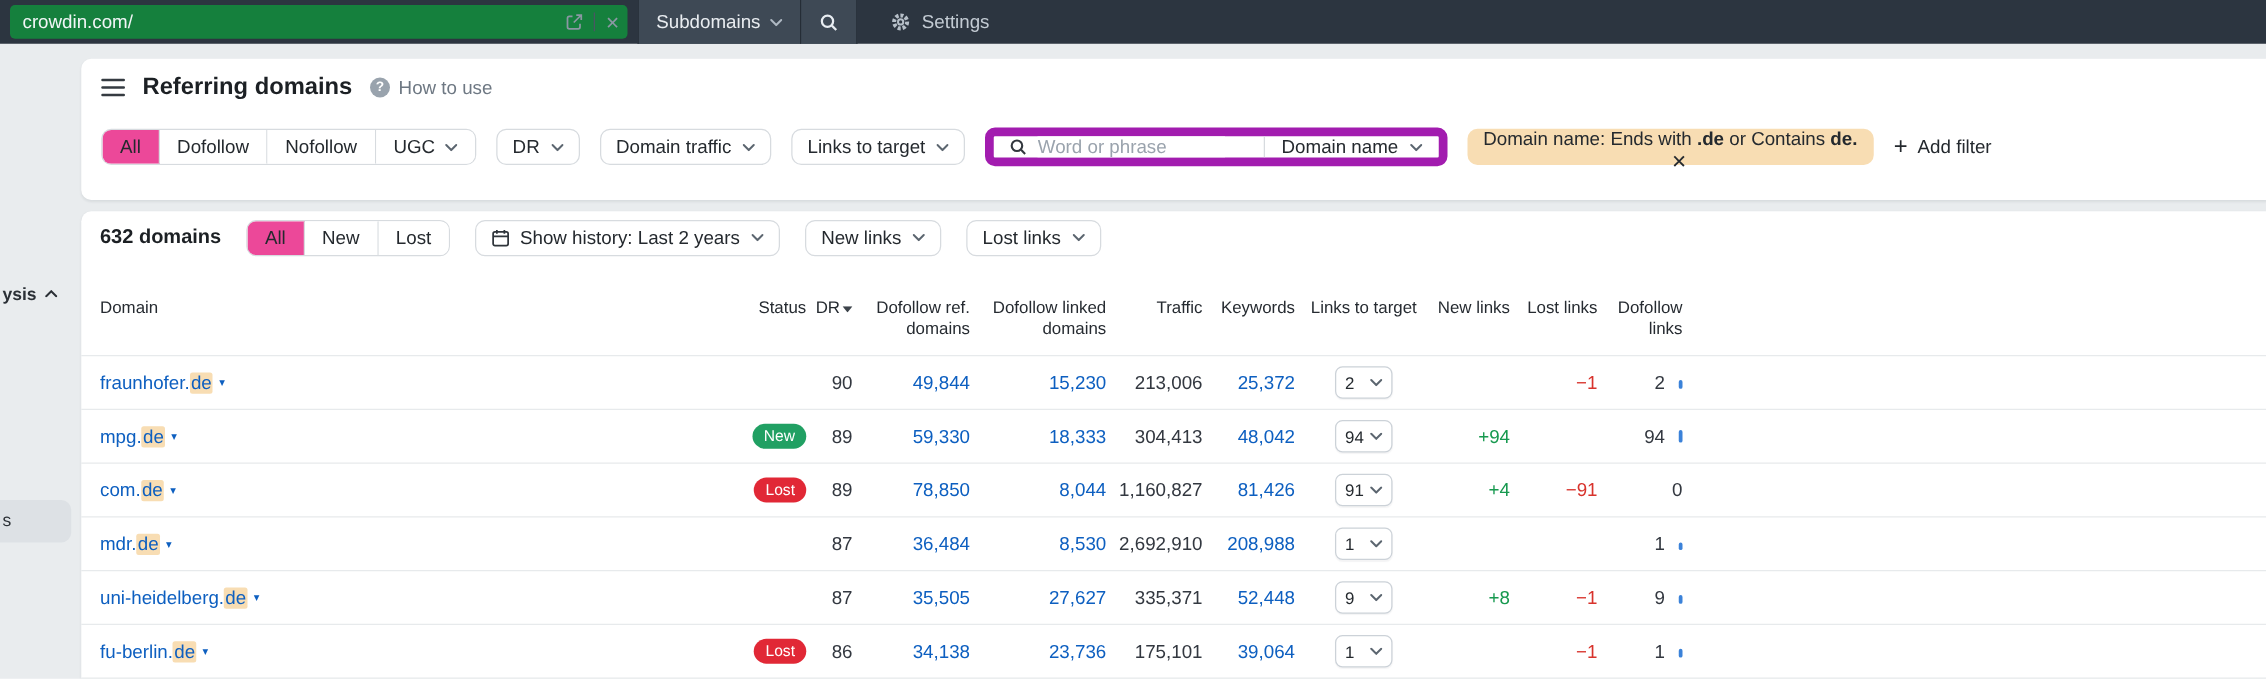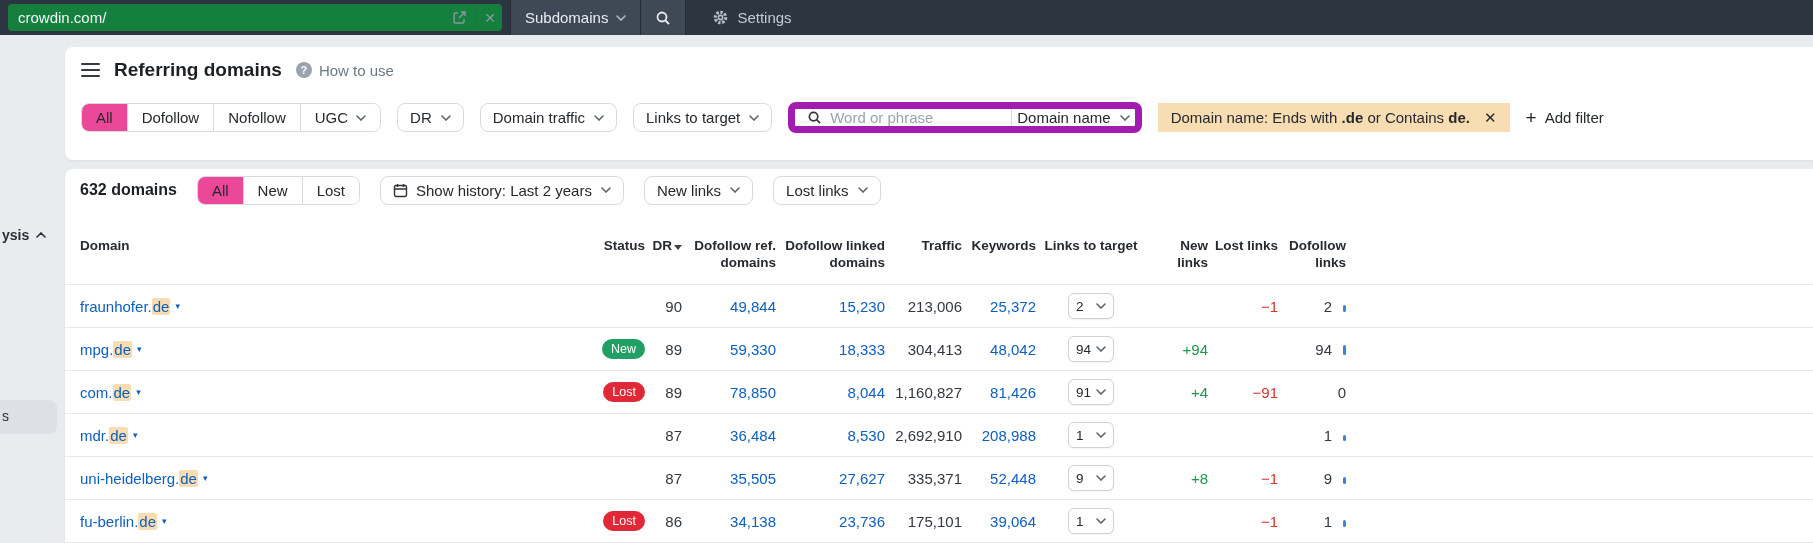--- a/index.html
+++ b/index.html
@@ -56,35 +56,35 @@
   .seg-item.active { background:#ec4899; }
   .btn { display:flex; align-items:center; gap:8px; height:29px; padding:0 12px; background:#fff;
          border:1px solid #d7dbdf; border-radius:8px; font-size:15px; color:#24292e; cursor:pointer; white-space:nowrap; }
   .caret { color:#5c6670; display:flex; margin-left:1px; }
   .combo { display:flex; align-items:stretch; height:31px; border:7px solid #a21caf; border-radius:8px;
            background:#fff; overflow:hidden; }
   .combo-search { display:flex; align-items:center; gap:8px; padding:0 12px; width:216px; }
   .combo-search input { border:none; outline:none; font-size:15px; width:150px; color:#24292e;
                         font-family:"Liberation Sans", sans-serif; }
   .combo-search input::placeholder { color:#9aa3ad; }
-  .combo-select { display:flex; align-items:center; gap:8px; padding:0 5px; border-left:1px solid #d7dbdf;
+  .combo-select { display:flex; align-items:center; gap:8px; padding:0 13px; border-left:1px solid #d7dbdf;
                   font-size:15px; cursor:pointer; }
-  .chip { display:flex; align-items:center; height:29px; background:#f8ddb3; border-radius:0;
-          padding:0 13px; font-size:15px; color:#24292e; cursor:pointer; white-space:nowrap; }
+  .chip { display:flex; align-items:center; height:29px; background:#f8ddb3; border-radius:8px;
+          padding:0 13px; font-size:15px; color:#24292e; cursor:pointer; white-space:nowrap;flex-direction:column; }
   .chip b { font-weight:700; }
   .chip-x { margin-left:14px; font-size:15px; color:#24292e; cursor:pointer; }
   .add-filter { display:flex; align-items:center; gap:8px; font-size:15px; color:#24292e; cursor:pointer; }
   .plus { font-size:19px; line-height:1; color:#24292e; }
   .count { font-size:16px; font-weight:700; color:#1c2024; white-space:nowrap; }
 
   
   .grid { display:grid; grid-template-columns:500px 65px 37px 94px 109px 77px 74px 110px 62px 70px 68px 1fr;
           padding-left:15px; align-items:center; }
   .grid-head { margin-top:32px; align-items:start; border-bottom:1px solid #e7eaec; padding-bottom:13px; }
-  .th { font-size:13.5px; font-weight:700; color:#262b31; line-height:17px; cursor:pointer; }
+  .th { font-size:13.5px; font-weight:400; color:#262b31; line-height:17px; cursor:pointer; }
   .al { text-align:left; } .ar { text-align:right; } .ac { text-align:center; }
   .sort-caret { color:#3c434a; margin-left:2px; }
   .row { height:43px; border-bottom:1px solid #e7eaec; font-size:15px; }
   .cell { white-space:nowrap; }
   .domain-cell { display:flex; align-items:center; gap:5px; }
   a.dlink { color:#0d5fc0; text-decoration:none; font-size:15px; cursor:pointer; }
   .hl { background:#f8ddb3; padding:0 1px; border-radius:2px; }
   .dcaret { color:#0d5fc0; font-size:9px; cursor:pointer; }
   .badge { display:inline-flex; align-items:center; height:20px; padding:0 9px; border-radius:10px;
            color:#fff; font-size:12.5px; }

